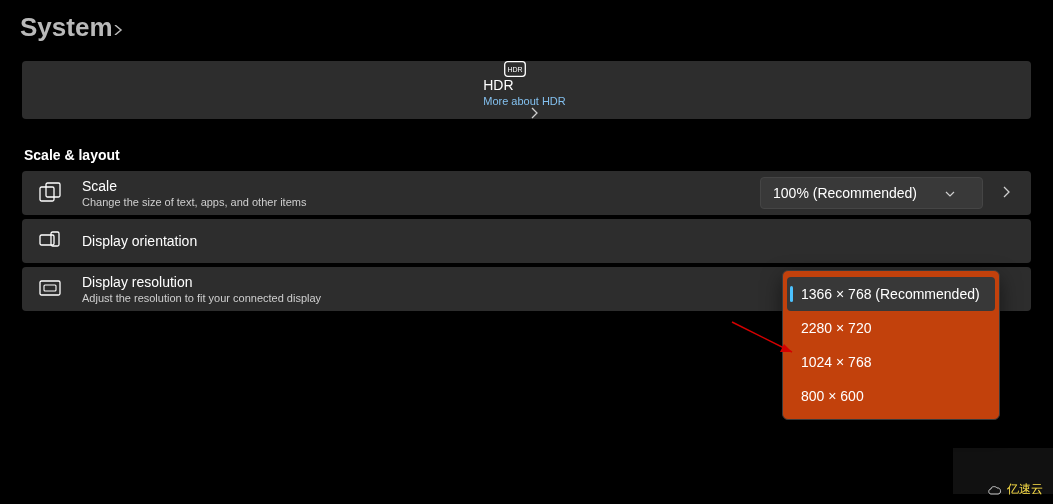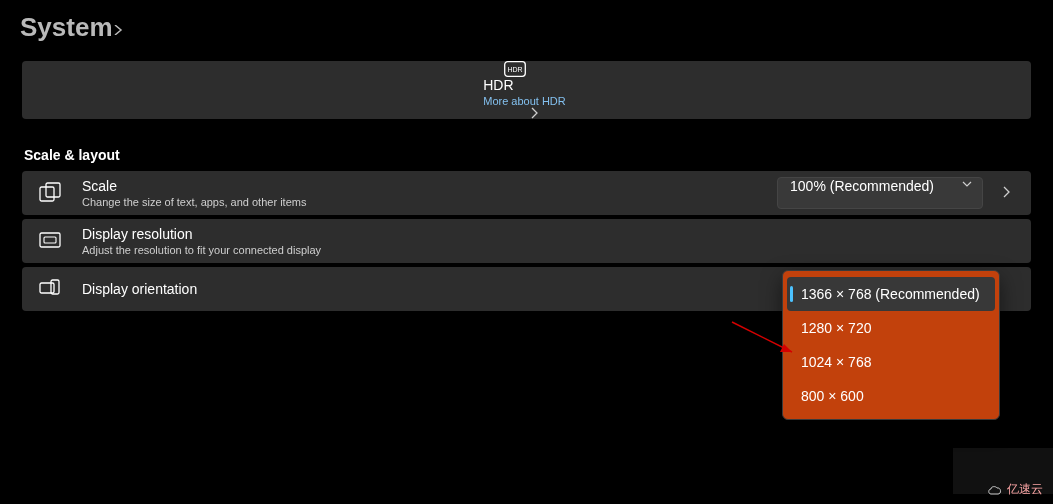--- a/index.html
+++ b/index.html
@@ -95,21 +95,22 @@
       font-size: 13px;
       margin-left: 20px;
     }
     .dropdown-btn {
       background: #393939;
       border: 1px solid #454545;
       border-radius: 4px;
       color: #ffffff;
       height: 32px;
       display: flex;
-      padding: 0 10px 0 12px;
+      align-items: center;
+      padding: 0 27px 0 12px;
       font-size: 14px;
       gap: 28px;
       min-width: 170px;
       margin-left: 20px;
     }
     .dropdown-btn .dd-chev {
       font-size: 10px;
       color: #cfcfcf;
       margin-left: auto;
     }
@@ -161,21 +162,21 @@
       right:0;
       bottom:10px;
       width:100px;
       height:46px;
       background:#111;
     }
     .brand-mark {
       position:absolute;
       right:10px;
       bottom:6px;
-      color:#fca5a5;
+      color:#fde047;
       font-size:12px;
       display:flex;
       align-items:center;
       gap:4px;
       z-index:300;
     }
   </style>
 </head>
 <body>
 
@@ -231,49 +232,49 @@
     </div>
     <span class="chevron-right">
       <svg width="8" height="12" viewBox="0 0 8 12">
           <path d="M1 1 L6 6 L1 11" stroke="#cfcfcf" stroke-width="1.3" fill="none"></path>
         </svg>
     </span>
   </div>
 
   <div class="setting-row">
     <span class="setting-icon">
+      <svg width="22" height="20" viewBox="0 0 22 20">
+        <rect x="1" y="4" width="14" height="10" rx="1.5" stroke="#ffffff" stroke-width="1.3" fill="none"></rect>
+        <rect x="12" y="1" width="8" height="14" rx="1.5" stroke="#ffffff" stroke-width="1.3" fill="none"></rect>
+      </svg>
+    </span>
+    <div class="setting-text">
+      <span class="setting-title">Display orientation</span>
+    </div>
+  </div>
+
+  <div class="setting-row">
+    <span class="setting-icon">
       <svg width="22" height="18" viewBox="0 0 22 18">
         <rect x="1" y="1" width="20" height="14" rx="1.5" stroke="#ffffff" stroke-width="1.3" fill="none"></rect>
         <rect x="5" y="5" width="12" height="6" rx="1" stroke="#ffffff" stroke-width="1.1" fill="none"></rect>
       </svg>
     </span>
     <div class="setting-text">
       <span class="setting-title">Display resolution</span>
       <span class="setting-sub">Adjust the resolution to fit your connected display</span>
     </div>
   </div>
 
-  <div class="setting-row">
-    <span class="setting-icon">
-      <svg width="22" height="20" viewBox="0 0 22 20">
-        <rect x="1" y="4" width="14" height="10" rx="1.5" stroke="#ffffff" stroke-width="1.3" fill="none"></rect>
-        <rect x="12" y="1" width="8" height="14" rx="1.5" stroke="#ffffff" stroke-width="1.3" fill="none"></rect>
-      </svg>
-    </span>
-    <div class="setting-text">
-      <span class="setting-title">Display orientation</span>
-    </div>
-  </div>
-
 
 </div>
 
 <div class="dropdown-menu">
   <div class="dd-item selected">1366 × 768 (Recommended)</div>
-  <div class="dd-item">1280 × 720</div>
+  <div class="dd-item">2280 × 720</div>
   <div class="dd-item">1024 × 768</div>
   <div class="dd-item">800 × 600</div>
 </div>
 
 <svg class="annot-arrow" width="80" height="40" viewBox="0 0 80 40">
   <line x1="2" y1="2" x2="62" y2="32" stroke="#d40000" stroke-width="1.5"></line>
   <polygon points="62,32 54,24 50,32" fill="#d40000"></polygon>
 </svg>
 
 <div class="dark-strip"></div>

